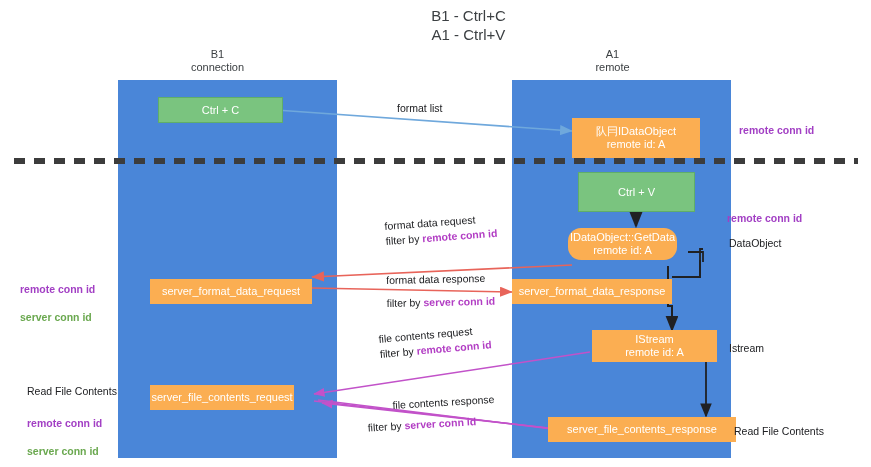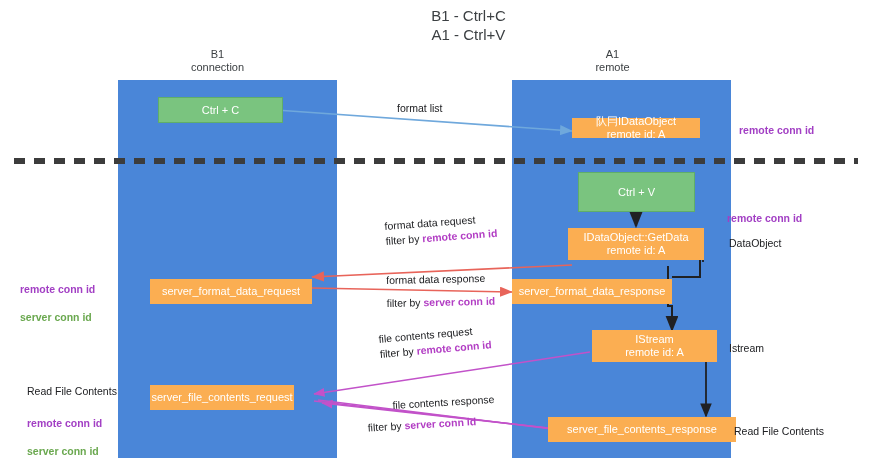--- a/index.html
+++ b/index.html
@@ -119,26 +119,26 @@
 
     <path d="M706,352 L706,395 L706,416" stroke="#202124" stroke-width="1.8" fill="none" marker-end="url(#ar-blk)"></path>
   </svg>
 
   <svg class="overlay top">
     <line x1="14" y1="161" x2="858" y2="161" stroke="#3c3c3c" stroke-width="6" stroke-dasharray="11 9" stroke-linecap="butt"></line>
   </svg>
 
   <div class="abs box green" style="left:158px;top:97px;width:125px;height:26px;">Ctrl + C</div>
 
-  <div class="abs box orange" style="left:572px;top:118px;width:128px;height:20px;">队冃IDataObject
+  <div class="abs box orange" style="left:572px;top:118px;width:128px;height:40px;">队冃IDataObject
 remote id: A</div>
 
   <div class="abs box green" style="left:578px;top:172px;width:117px;height:40px;text-align:center;">Ctrl + V</div>
 
-  <div class="abs box orange" style="left:568px;top:228px;width:136px;height:32px;">IDataObject::GetData
+  <div class="abs box orange" style="left:568px;top:228px;width:109px;height:32px;border-radius:13px;">IDataObject::GetData
 remote id: A</div>
 
   <div class="abs box orange" style="left:150px;top:266px;width:162px;height:25px;margin-top:13px;">server_format_data_request</div>
 
   <div class="abs box orange" style="left:512px;top:279px;width:160px;height:25px;">server_format_data_response</div>
 
   <div class="abs box orange" style="left:592px;top:330px;width:125px;height:32px;">IStream
 remote id: A</div>
 
   <div class="abs box orange" style="left:150px;top:385px;width:144px;height:25px;">server_file_contents_request</div>

